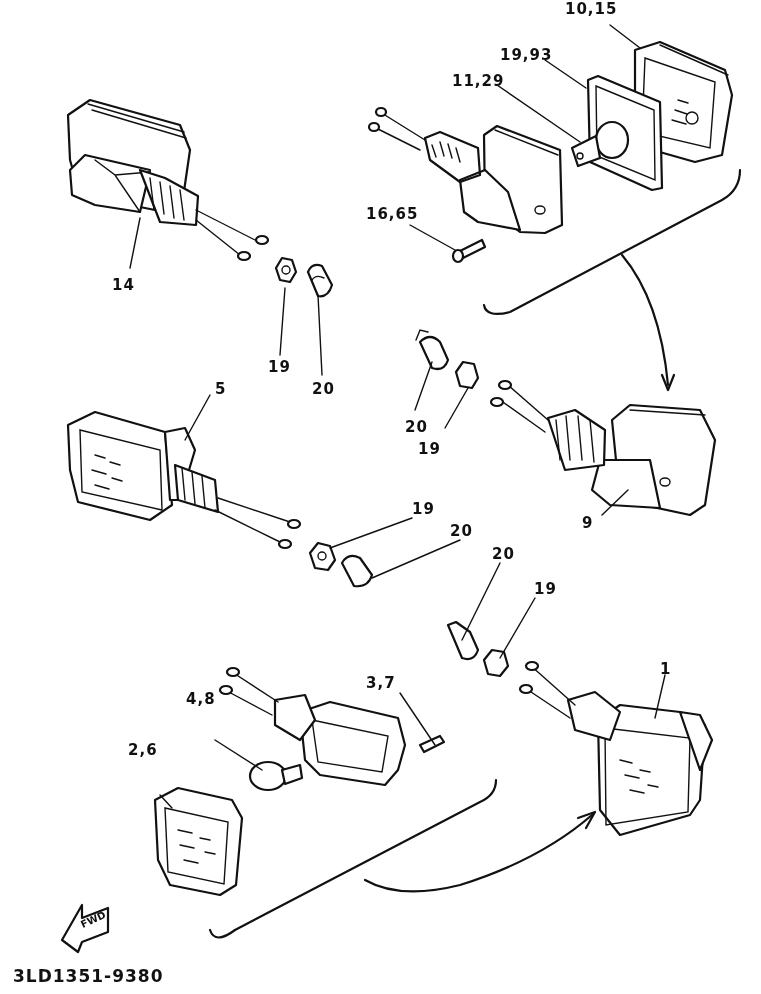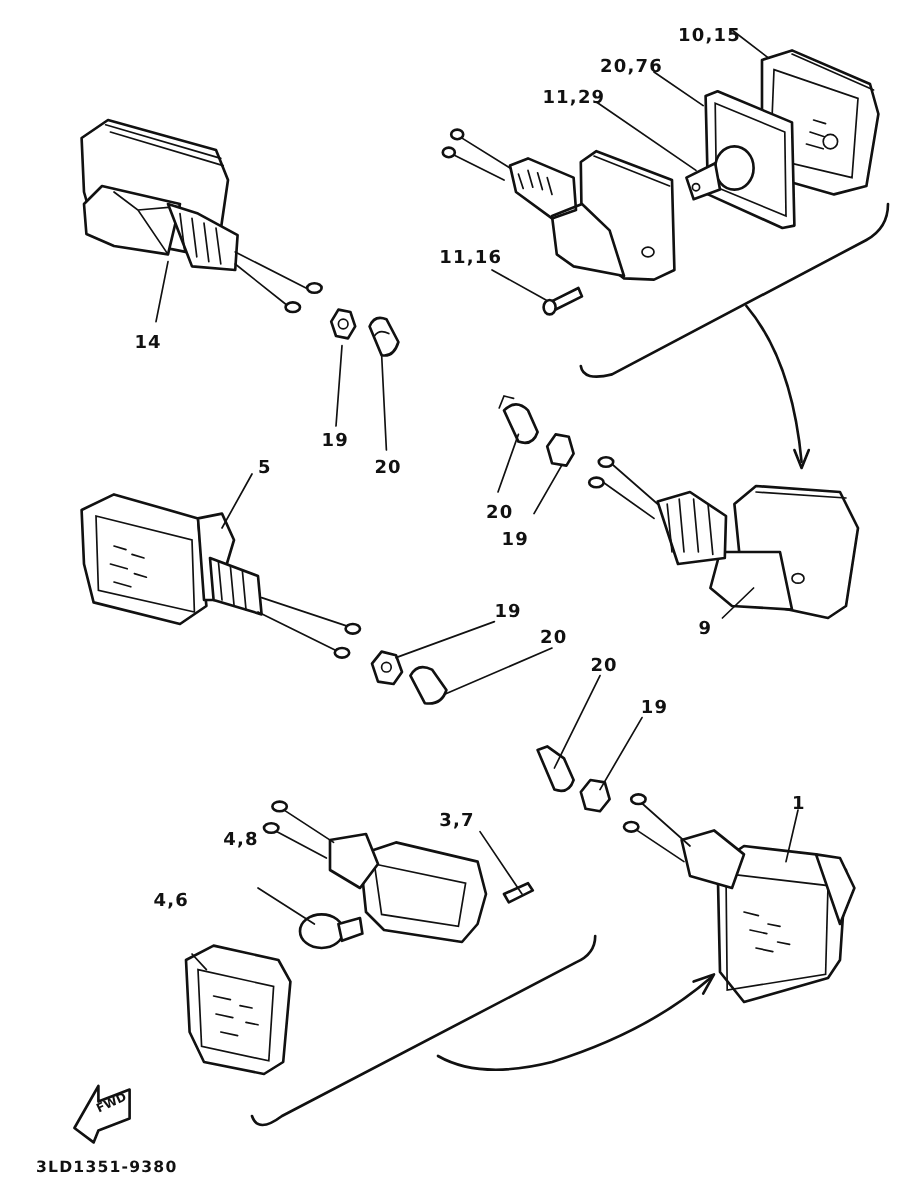--- a/index.html
+++ b/index.html
@@ -4,22 +4,22 @@
 <style>
   html, body { margin: 0; padding: 0; background: #ffffff; }
   body { width: 761px; height: 994px; position: relative; overflow: hidden;
          font-family: "DejaVu Sans", sans-serif; }
   #diagram { position: absolute; left: 0; top: 0; width: 761px; height: 994px; }
   .ln { stroke: #111; stroke-width: 2.2; fill: none; stroke-linecap: round; stroke-linejoin: round; }
   .thin { stroke: #111; stroke-width: 1.4; fill: none; stroke-linecap: round; }
   .fillw { fill: #fff; }
   .lbl { position: absolute; font-family: "DejaVu Sans", sans-serif; font-size: 15px;
          font-weight: bold; color: #111; letter-spacing: 1px; white-space: nowrap; }
-  .code { position: absolute; left: 30px; top: 966px; font-family: "DejaVu Sans", sans-serif;
-          font-size: 13px; font-weight: bold; color: #111; letter-spacing: 1px; }
+  .code { position: absolute; left: 13px; top: 966px; font-family: "DejaVu Sans", sans-serif;
+          font-size: 17px; font-weight: bold; color: #111; letter-spacing: 1px; }
 </style>
 </head>
 <body>
 
 <svg id="diagram" viewBox="0 0 761 994" xmlns="http://www.w3.org/2000/svg">
 
   <g>
     <path class="ln fillw" d="M635,50 L660,42 L725,70 L732,95 L722,155 L695,162 L635,145 Z"></path>
     <path class="thin" d="M645,58 L715,82 L710,148 L642,132 Z"></path>
     <path class="thin" d="M660,45 L728,75"></path>
@@ -176,35 +176,35 @@
     <path class="thin" d="M665,675 L655,718"></path>
     <path class="thin" d="M215,740 L262,770"></path>
     <path class="thin" d="M160,795 L172,808"></path>
   </g>
 
   <g>
     <path class="ln fillw" d="M62,940 L82,905 L82,918 L108,908 L108,932 L82,942 L78,952 Z"></path>
   </g>
 </svg>
 
-<div class="lbl" style="left:565px;top:20px;">10,15</div>
-<div class="lbl" style="left:500px;top:46px;">20,76</div>
+<div class="lbl" style="left:565px;top:0;">10,15</div>
+<div class="lbl" style="left:500px;top:46px;">19,93</div>
 <div class="lbl" style="left:452px;top:72px;">11,29</div>
-<div class="lbl" style="left:366px;top:205px;">11,16</div>
+<div class="lbl" style="left:366px;top:205px;">16,65</div>
 <div class="lbl" style="left:112px;top:276px;">14</div>
 <div class="lbl" style="left:268px;top:358px;">19</div>
 <div class="lbl" style="left:312px;top:380px;">20</div>
 <div class="lbl" style="left:215px;top:380px;">5</div>
 <div class="lbl" style="left:405px;top:418px;">20</div>
 <div class="lbl" style="left:418px;top:440px;">19</div>
 <div class="lbl" style="left:582px;top:514px;">9</div>
 <div class="lbl" style="left:412px;top:500px;">19</div>
 <div class="lbl" style="left:450px;top:522px;">20</div>
 <div class="lbl" style="left:492px;top:545px;">20</div>
 <div class="lbl" style="left:534px;top:580px;">19</div>
 <div class="lbl" style="left:366px;top:674px;">3,7</div>
 <div class="lbl" style="left:660px;top:660px;">1</div>
 <div class="lbl" style="left:186px;top:690px;">4,8</div>
-<div class="lbl" style="left:128px;top:741px;">4,6</div>
+<div class="lbl" style="left:128px;top:741px;">2,6</div>
 
 <div style="position:absolute;left:80px;top:914px;font-family:'DejaVu Sans',sans-serif;font-size:10px;font-weight:bold;color:#111;transform:rotate(-25deg);">FWD</div>
 
 <div class="code">3LD1351-9380</div>
 
 </body></html>

